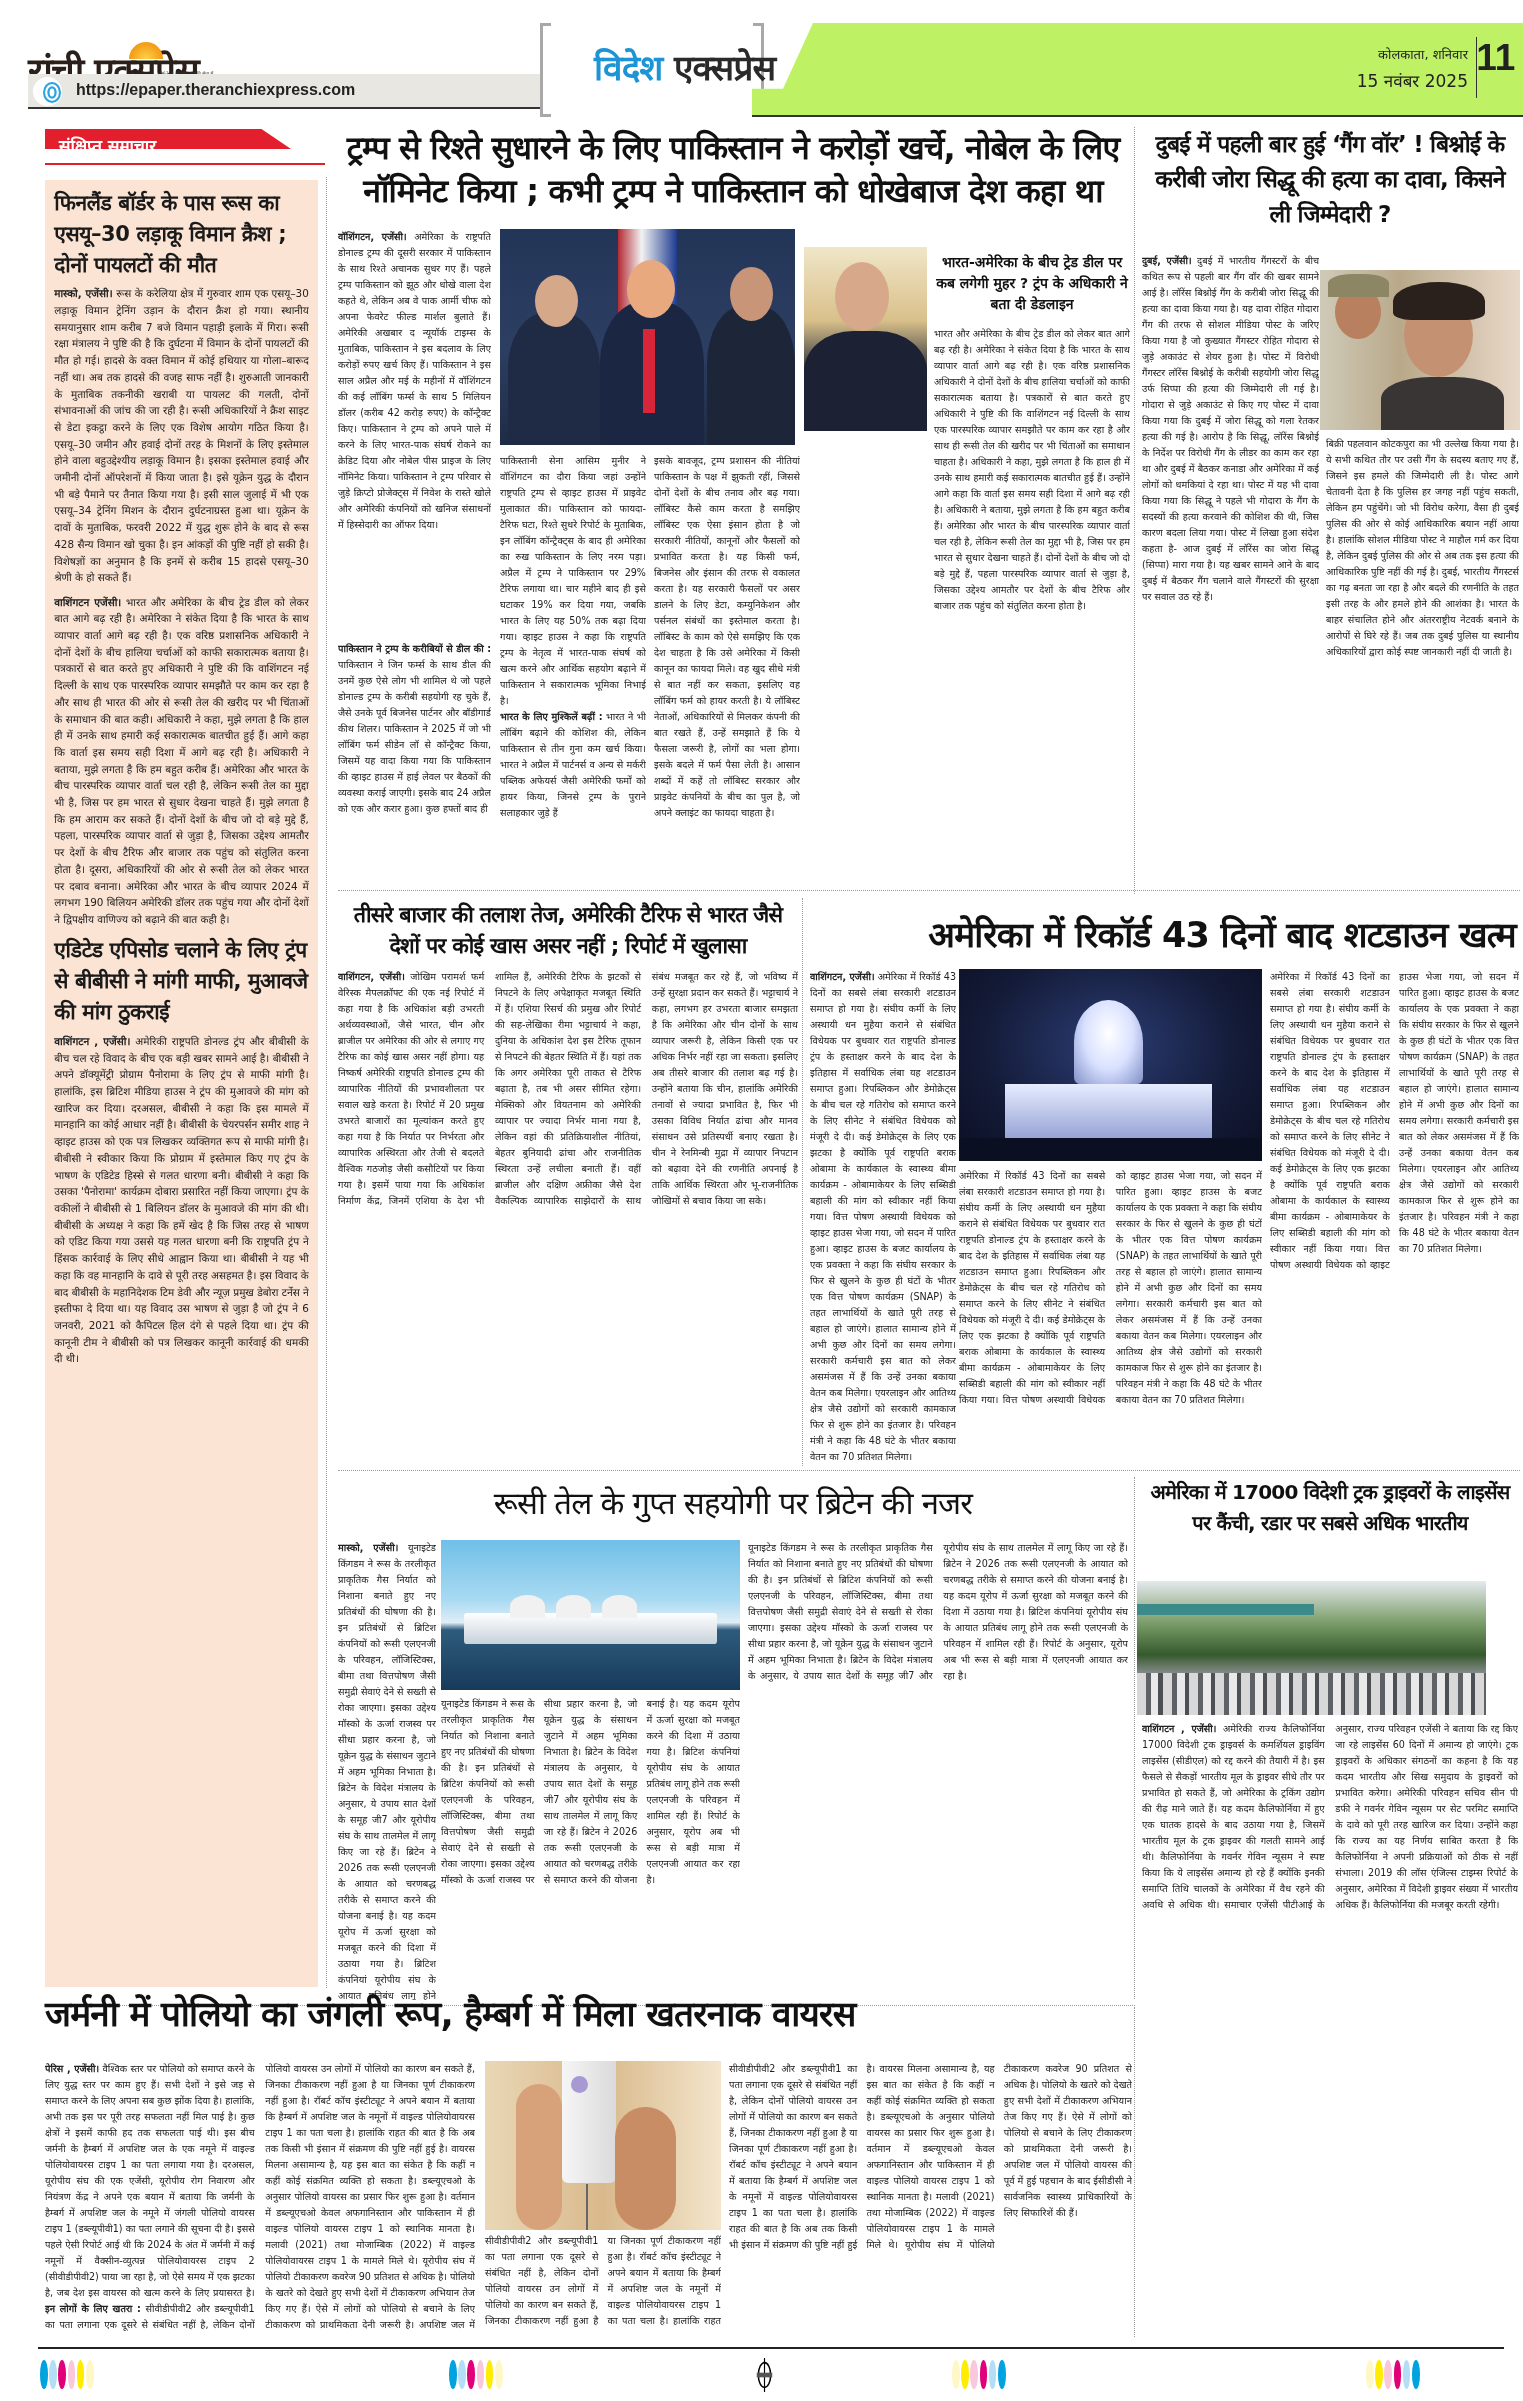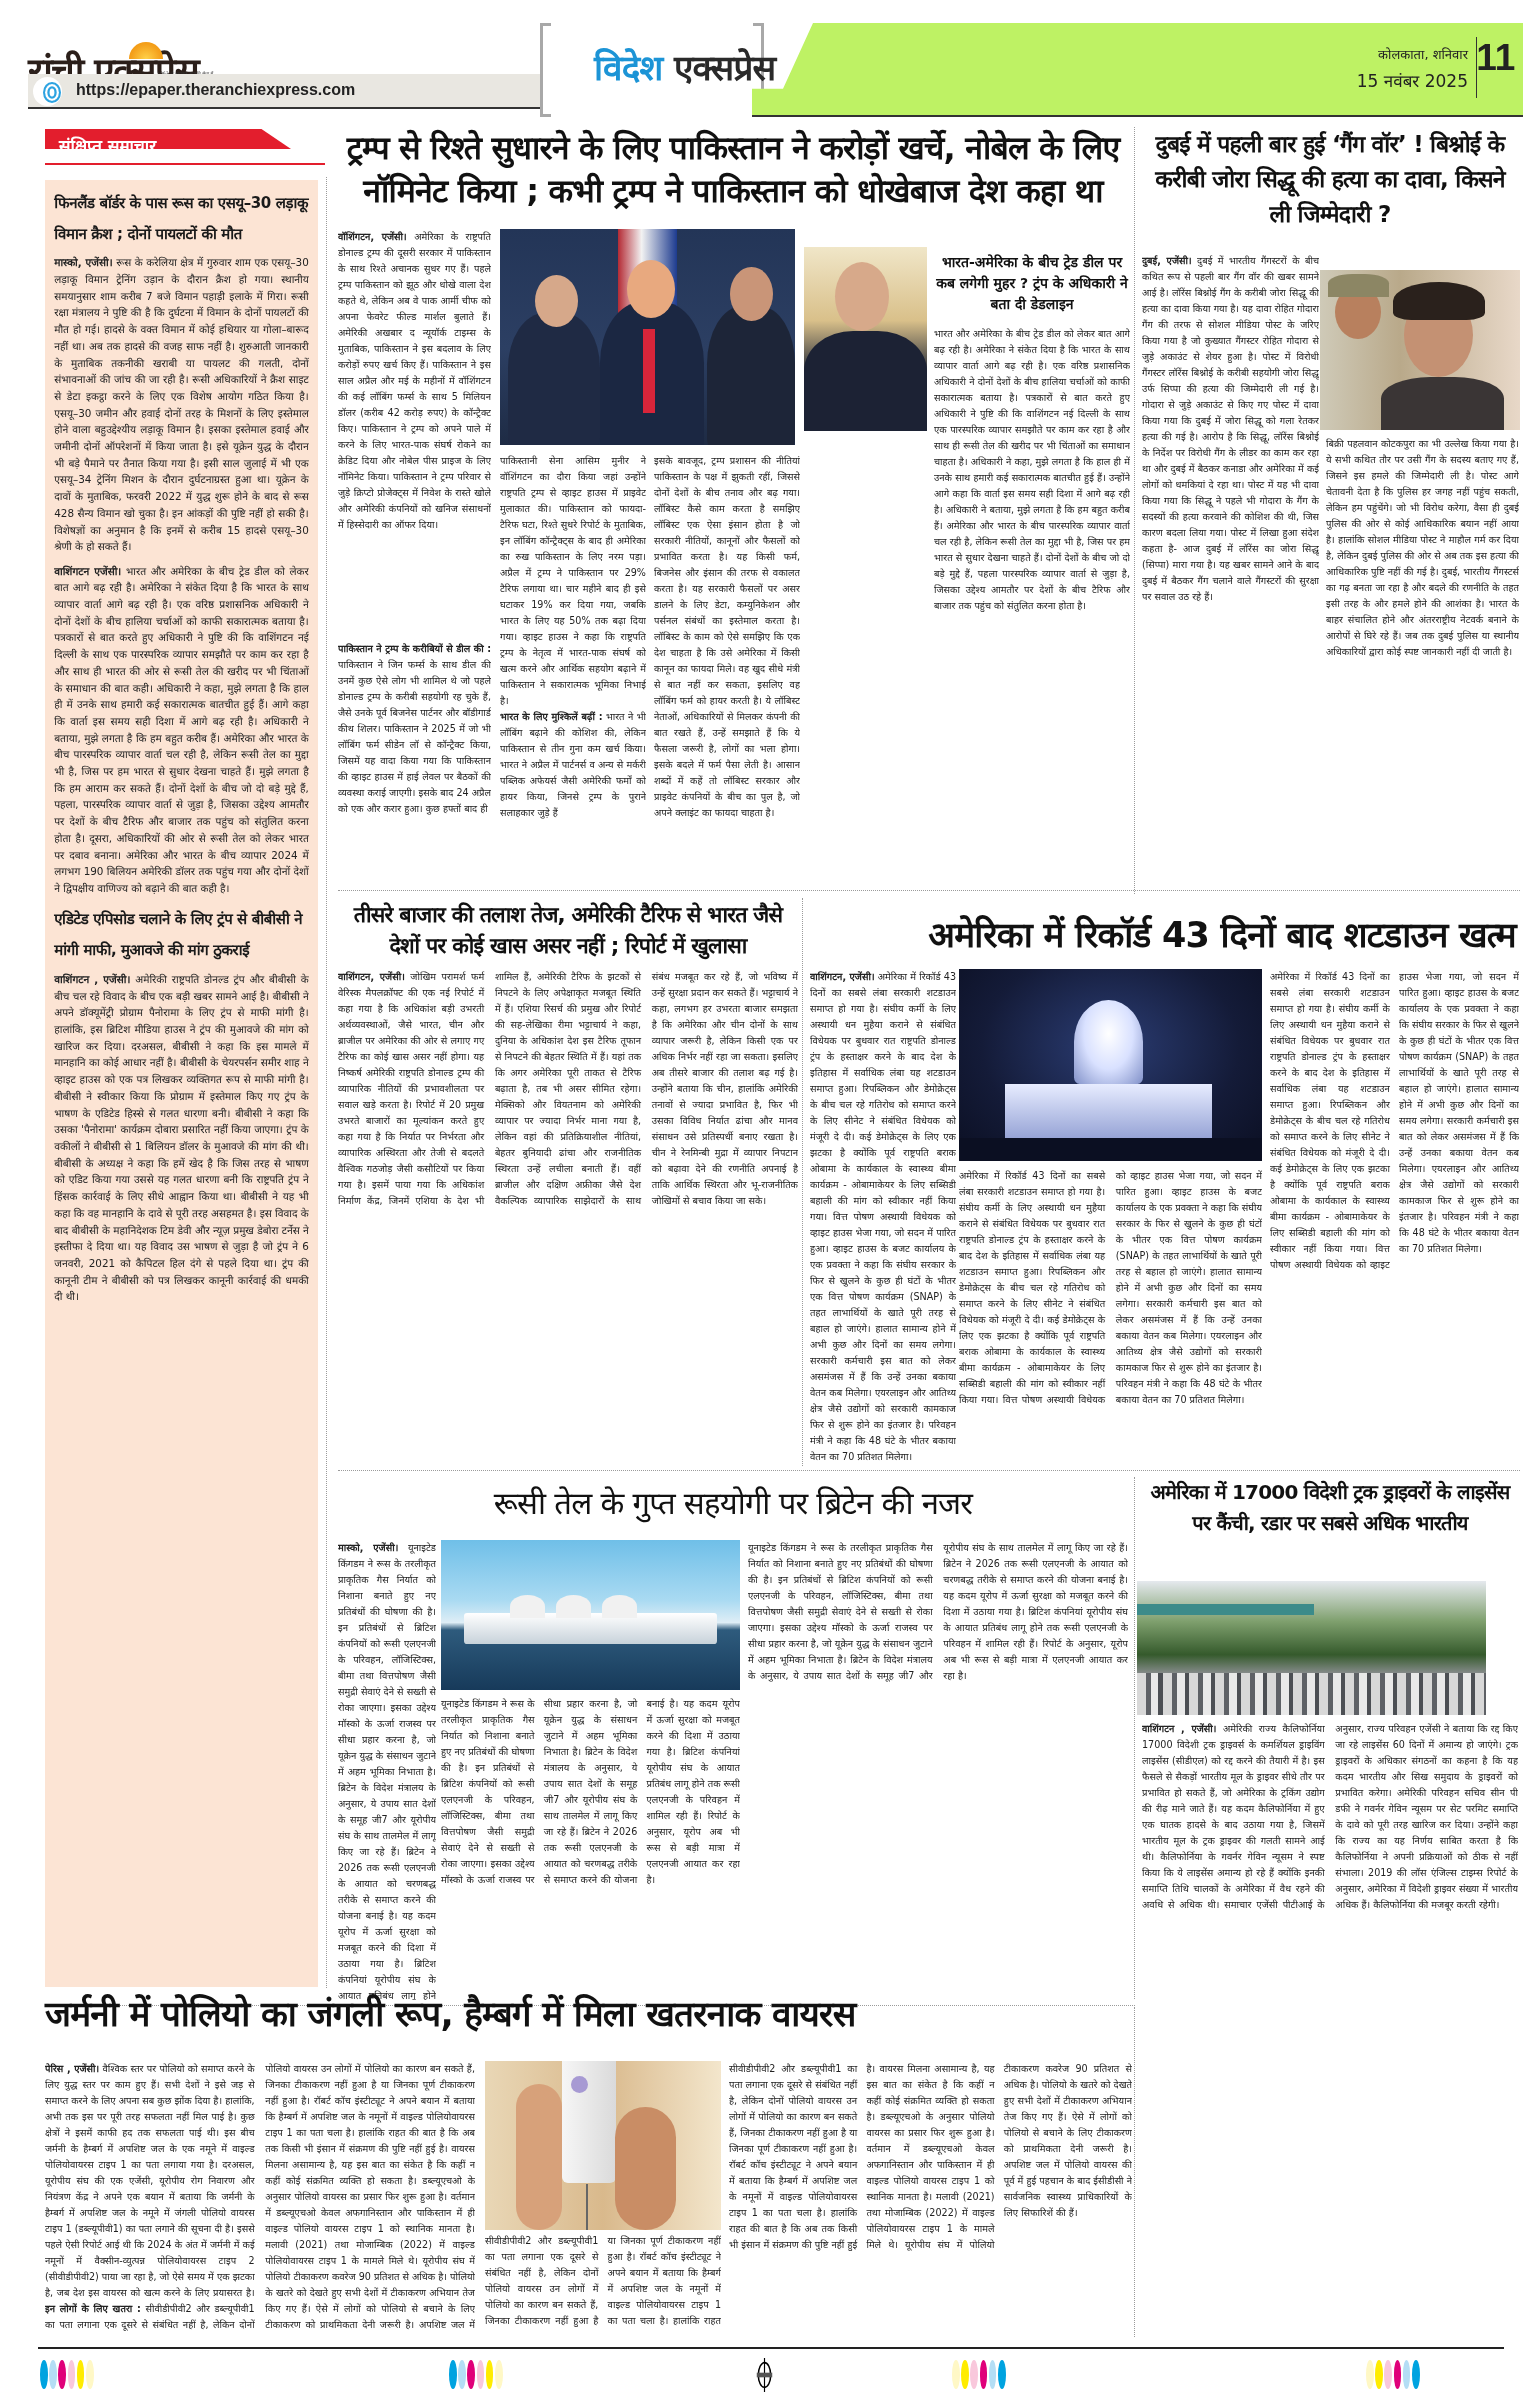--- a/index.html
+++ b/index.html
@@ -30,21 +30,21 @@
   #datebox { left: 752px; top: 23px; width: 771px; height: 94px; background: #bef264; border-bottom: 2.3px solid #333; clip-path: polygon(61px 0, 100% 0, 100% 100%, 0 100%, 0 70%, 31px 70%); }
   #datebox .city { position: absolute; right: 55px; top: 21.5px; font-size: 13px; color: #222; }
   #datebox .date { position: absolute; right: 55px; top: 46px; font-size: 17px; color: #222; }
   #datebox .sep { position: absolute; right: 46px; top: 14px; height: 61px; border-left: 0.8px solid #333; }
   #datebox .page { position: absolute; right: 7.7px; top: 14px; font-size: 37px; font-weight: bold; color: #222; font-family: "Liberation Sans", sans-serif; }
   
   #brief-tab { left: 45px; top: 129px; width: 246px; height: 20px; background: #e31e2d; clip-path: polygon(0 0, 88% 0, 100% 100%, 0 100%); }
   #brief-tab span { position: absolute; left: 14px; top: 4.6px; color: #fff; font-weight: bold; font-size: 17px; }
   #brief-line { left: 45px; top: 163px; width: 280px; height: 1.5px; background: #e31e2d; }
   #brief-panel { left: 45px; top: 180px; width: 273px; height: 1807px; background: #fce4d4; padding: 7.7px 9.2px; }
-  #brief-panel .bhl { font-weight: bold; font-size: 15px; line-height: 31px; color: #1a1a1a; letter-spacing: -0.4px; margin-bottom: 4.6px; }
+  #brief-panel .bhl { font-weight: bold; font-size: 21px; line-height: 31px; color: #1a1a1a; letter-spacing: -0.4px; margin-bottom: 4.6px; }
   #brief-panel .btxt { font-size: 10.4px; line-height: 16.7px; text-align: justify; color: #222; margin-bottom: 7.7px; }
   
   .ph-dark { background: linear-gradient(180deg, #2a3146 0%, #1d2233 100%); }
   .person { position: absolute; border-radius: 40% 40% 10% 10%; }
   .face { position: absolute; border-radius: 50%; background: #d6a88a; }
   
   .regmarks { position: absolute; top: 2360px; height: 29px; display: flex; gap: 1.5px; }
   .regmarks i { display: block; width: 7.7px; height: 29px; border-radius: 50%; }
 </style>
 </head>

